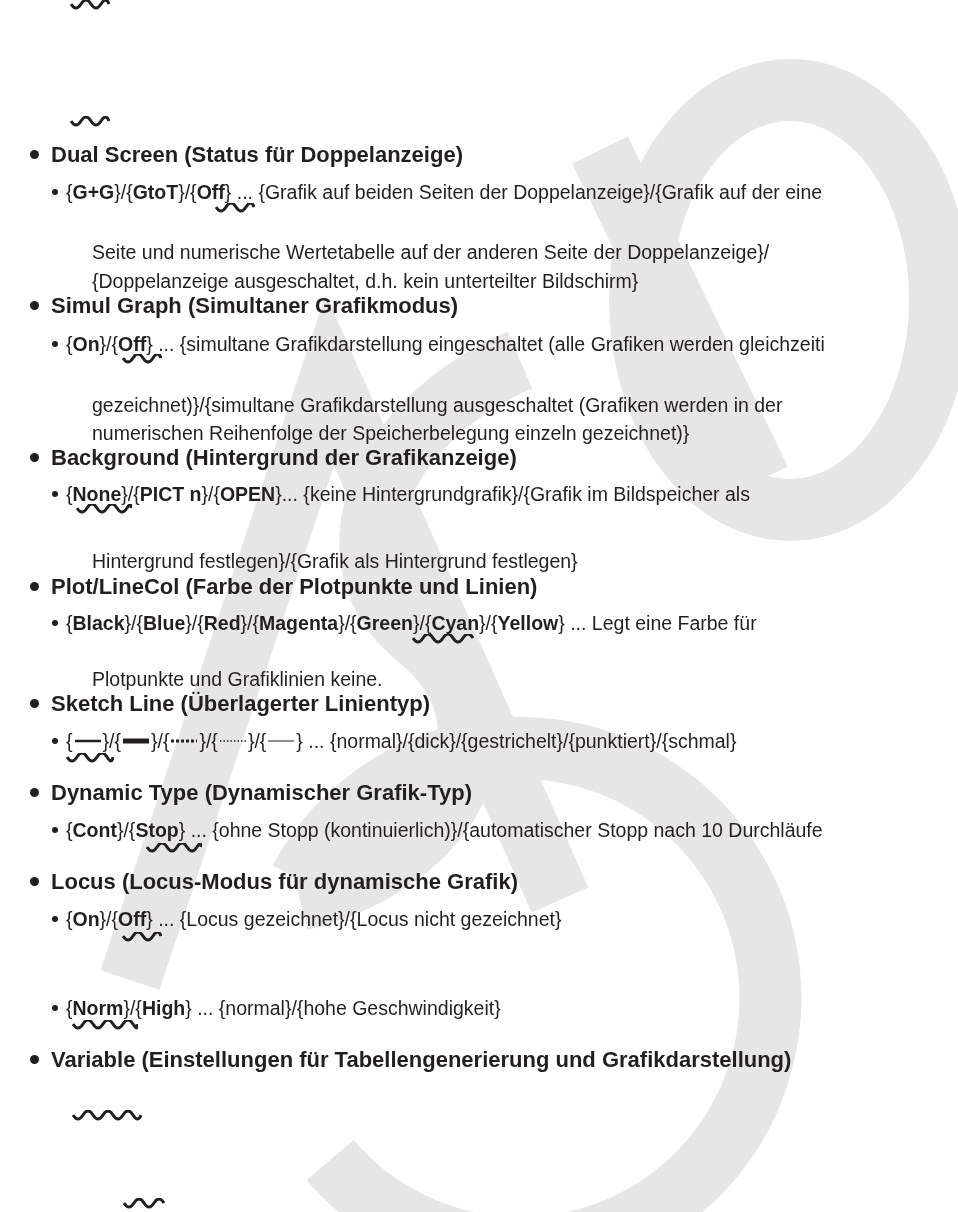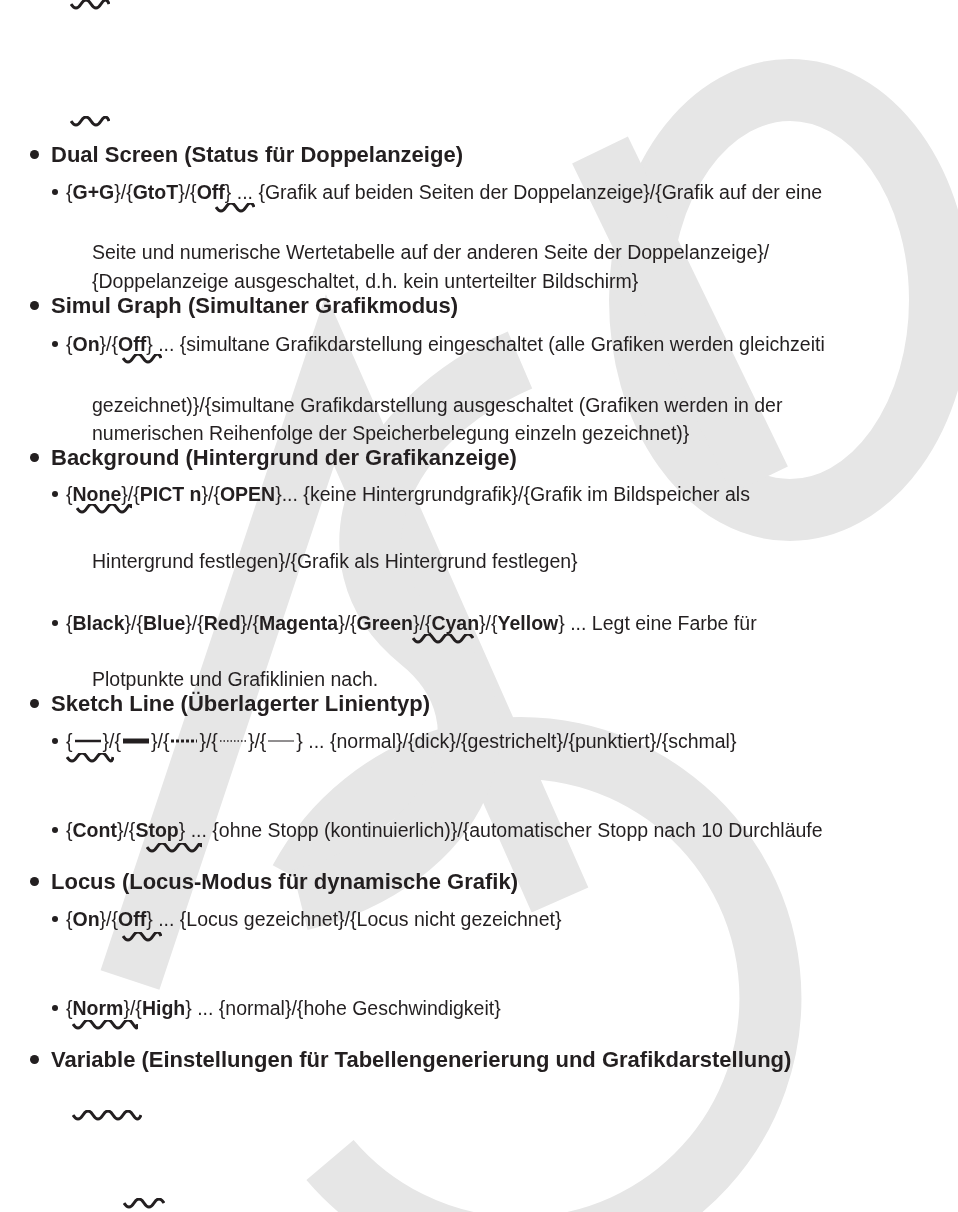--- a/index.html
+++ b/index.html
@@ -63,42 +63,44 @@
   <div class="abs line cont" style="top:366px">gezeichnet)}/{simultane Grafikdarstellung ausgeschaltet (Grafiken werden in der</div>
   <div class="abs line cont" style="top:394px">numerischen Reihenfolge der Speicherbelegung einzeln gezeichnet)}</div>
 
   <div class="abs head" style="top:445px"><span class="dot"></span><span>Background (Hintergrund der Grafikanzeige)</span></div>
   <div class="abs line sub" style="top:482px"><span class="sdot"></span>{<b>None</b>}/{<b>PICT n</b>}/{<b>OPEN</b>}<span>... {keine Hintergrundgrafik}/{Grafik im Bildspeicher als</span></div>
   <svg class="wave" style="left:76px;top:504px" width="56" height="12" viewBox="0 0 56 12">
       <path d="M1 4 Q6 12 11 4 T21 4 T31 4 T41 4 T51 4 T55 4" stroke="#231f20" stroke-width="3" fill="none"></path>
     </svg>
   <div class="abs line cont" style="top:522px">Hintergrund festlegen}/{Grafik als Hintergrund festlegen}</div>
 
+  <div class="abs head" style="top:574px"><span class="dot"></span><span>Plot/LineCol (Farbe der Plotpunkte und Linien)</span></div>
   <div class="abs line sub" style="top:611px"><span class="sdot"></span>{<b>Black</b>}/{<b>Blue</b>}/{<b>Red</b>}/{<b>Magenta</b>}/{<b>Green</b>}/{<b>Cyan</b>}/{<b>Yellow</b>}<span> ... Legt eine Farbe für</span></div>
   <svg class="wave" style="left:412px;top:634px" width="62" height="12" viewBox="0 0 62 12">
       <path d="M1 4 Q6 12 11 4 T21 4 T31 4 T41 4 T51 4 T61 4" stroke="#231f20" stroke-width="3" fill="none"></path>
     </svg>
-  <div class="abs line cont" style="top:640px">Plotpunkte und Grafiklinien nach.</div>
+  <div class="abs line cont" style="top:640px">Plotpunkte und Grafiklinien keine.</div>
 
   <div class="abs head" style="top:691px"><span class="dot"></span><span>Sketch Line (Überlagerter Linientyp)</span></div>
   <div class="abs line sub" style="top:729px"><span class="sdot"></span>{<svg class="ls" width="30" height="10">
         <line x1="2" y1="5" x2="28" y2="5" stroke="#231f20" stroke-width="2.5"></line>
       </svg>}/{<svg class="ls" width="30" height="10">
         <line x1="2" y1="5" x2="28" y2="5" stroke="#231f20" stroke-width="5"></line>
       </svg>}/{<svg class="ls" width="30" height="10">
         <line x1="2" y1="5" x2="28" y2="5" stroke="#231f20" stroke-width="3" stroke-dasharray="3,2"></line>
       </svg>}/{<svg class="ls" width="30" height="10">
         <line x1="2" y1="5" x2="28" y2="5" stroke="#231f20" stroke-width="1.5" stroke-dasharray="1.5,2"></line>
       </svg>}/{<svg class="ls" width="30" height="10">
         <line x1="2" y1="5" x2="28" y2="5" stroke="#231f20" stroke-width="1"></line>
       </svg>}<span> ... {normal}/{dick}/{gestrichelt}/{punktiert}/{schmal}</span></div>
   <svg class="wave" style="left:66px;top:753px" width="48" height="12" viewBox="0 0 48 12">
       <path d="M1 4 Q6 12 11 4 T21 4 T31 4 T41 4 T47 4" stroke="#231f20" stroke-width="3" fill="none"></path>
     </svg>
 
+  <div class="abs head" style="top:780px"><span class="dot"></span><span>Dynamic Type (Dynamischer Grafik-Typ)</span></div>
   <div class="abs line sub" style="top:818px"><span class="sdot"></span>{<b>Cont</b>}/{<b>Stop</b>}<span> ... {ohne Stopp (kontinuierlich)}/{automatischer Stopp nach 10 Durchläufe</span></div>
   <svg class="wave" style="left:146px;top:843px" width="56" height="12" viewBox="0 0 56 12">
       <path d="M1 4 Q6 12 11 4 T21 4 T31 4 T41 4 T51 4 T55 4" stroke="#231f20" stroke-width="3" fill="none"></path>
     </svg>
 
   <div class="abs head" style="top:869px"><span class="dot"></span><span>Locus (Locus-Modus für dynamische Grafik)</span></div>
   <div class="abs line sub" style="top:907px"><span class="sdot"></span>{<b>On</b>}/{<b>Off</b>}<span> ... {Locus gezeichnet}/{Locus nicht gezeichnet}</span></div>
   <svg class="wave" style="left:122px;top:932px" width="40" height="12" viewBox="0 0 40 12">
       <path d="M1 4 Q6 12 11 4 T21 4 T31 4 T39 4" stroke="#231f20" stroke-width="3" fill="none"></path>
     </svg>

